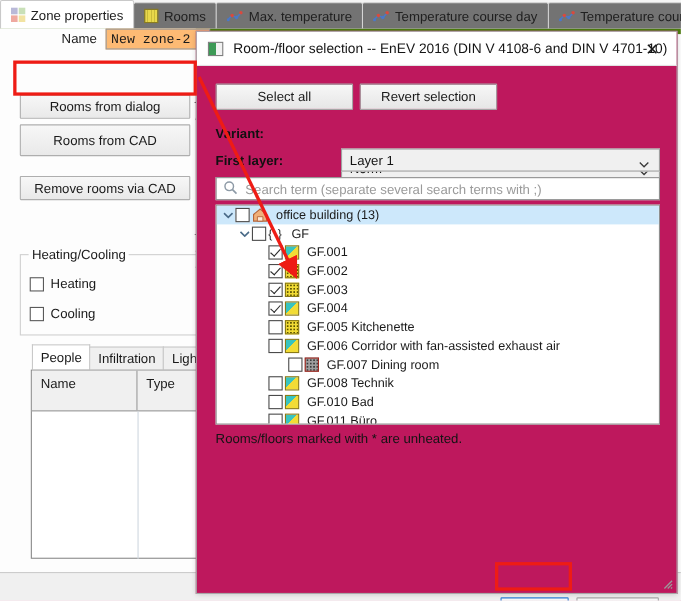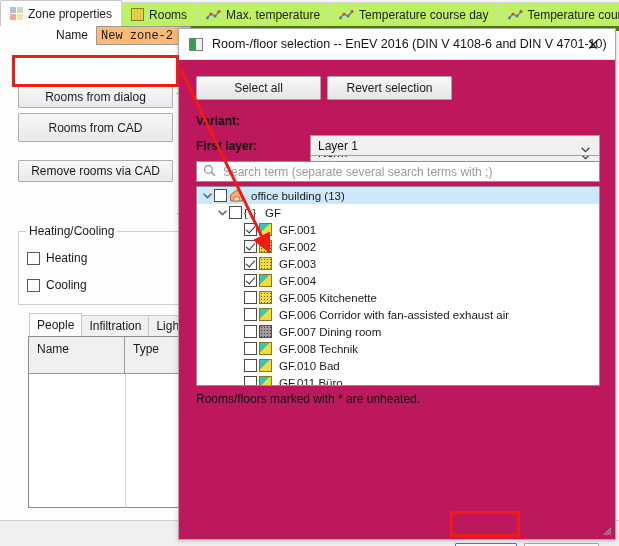--- a/index.html
+++ b/index.html
@@ -17,21 +17,21 @@
   
   .tabstrip {
     position: absolute; left:0; top:0; width:619px; height:26px;
     background:#f4f4f4;
     border-bottom:5px solid #4d7c0f;
     display:flex; align-items:flex-end;
   }
   .tab {
     display:flex; align-items:center; gap:5px;
     height:24px; padding:0 9px;
-    background:#bef264;
+    background:#737373;
     border:1px solid #d5d5d5; border-bottom:none;
     border-top-left-radius:2px; border-top-right-radius:2px;
     margin-right:-1px;
     white-space:nowrap;
     font-size:12px; color:#202020;
     box-sizing:border-box;
   }
   .tab.active { background:#ffffff; border-color:#c9c9c9; height:26px; }
 
   
@@ -429,21 +429,21 @@
         <div class="trow" style="padding-left:47px">
           <span class="tcb"></span>
           <span class="ticon ti-dot"></span>
           <span class="tlabel">GF.005 Kitchenette</span>
         </div>
         <div class="trow" style="padding-left:47px">
           <span class="tcb"></span>
           <span class="ticon ti-heat"></span>
           <span class="tlabel">GF.006 Corridor with fan-assisted exhaust air</span>
         </div>
-        <div class="trow" style="padding-left:47px">
+        <div class="trow" style="padding-left:65px">
           <span class="tcb"></span>
           <span class="ticon ti-grey"></span>
           <span class="tlabel">GF.007 Dining room</span>
         </div>
         <div class="trow" style="padding-left:47px">
           <span class="tcb"></span>
           <span class="ticon ti-heat"></span>
           <span class="tlabel">GF.008 Technik</span>
         </div>
         <div class="trow" style="padding-left:47px">

